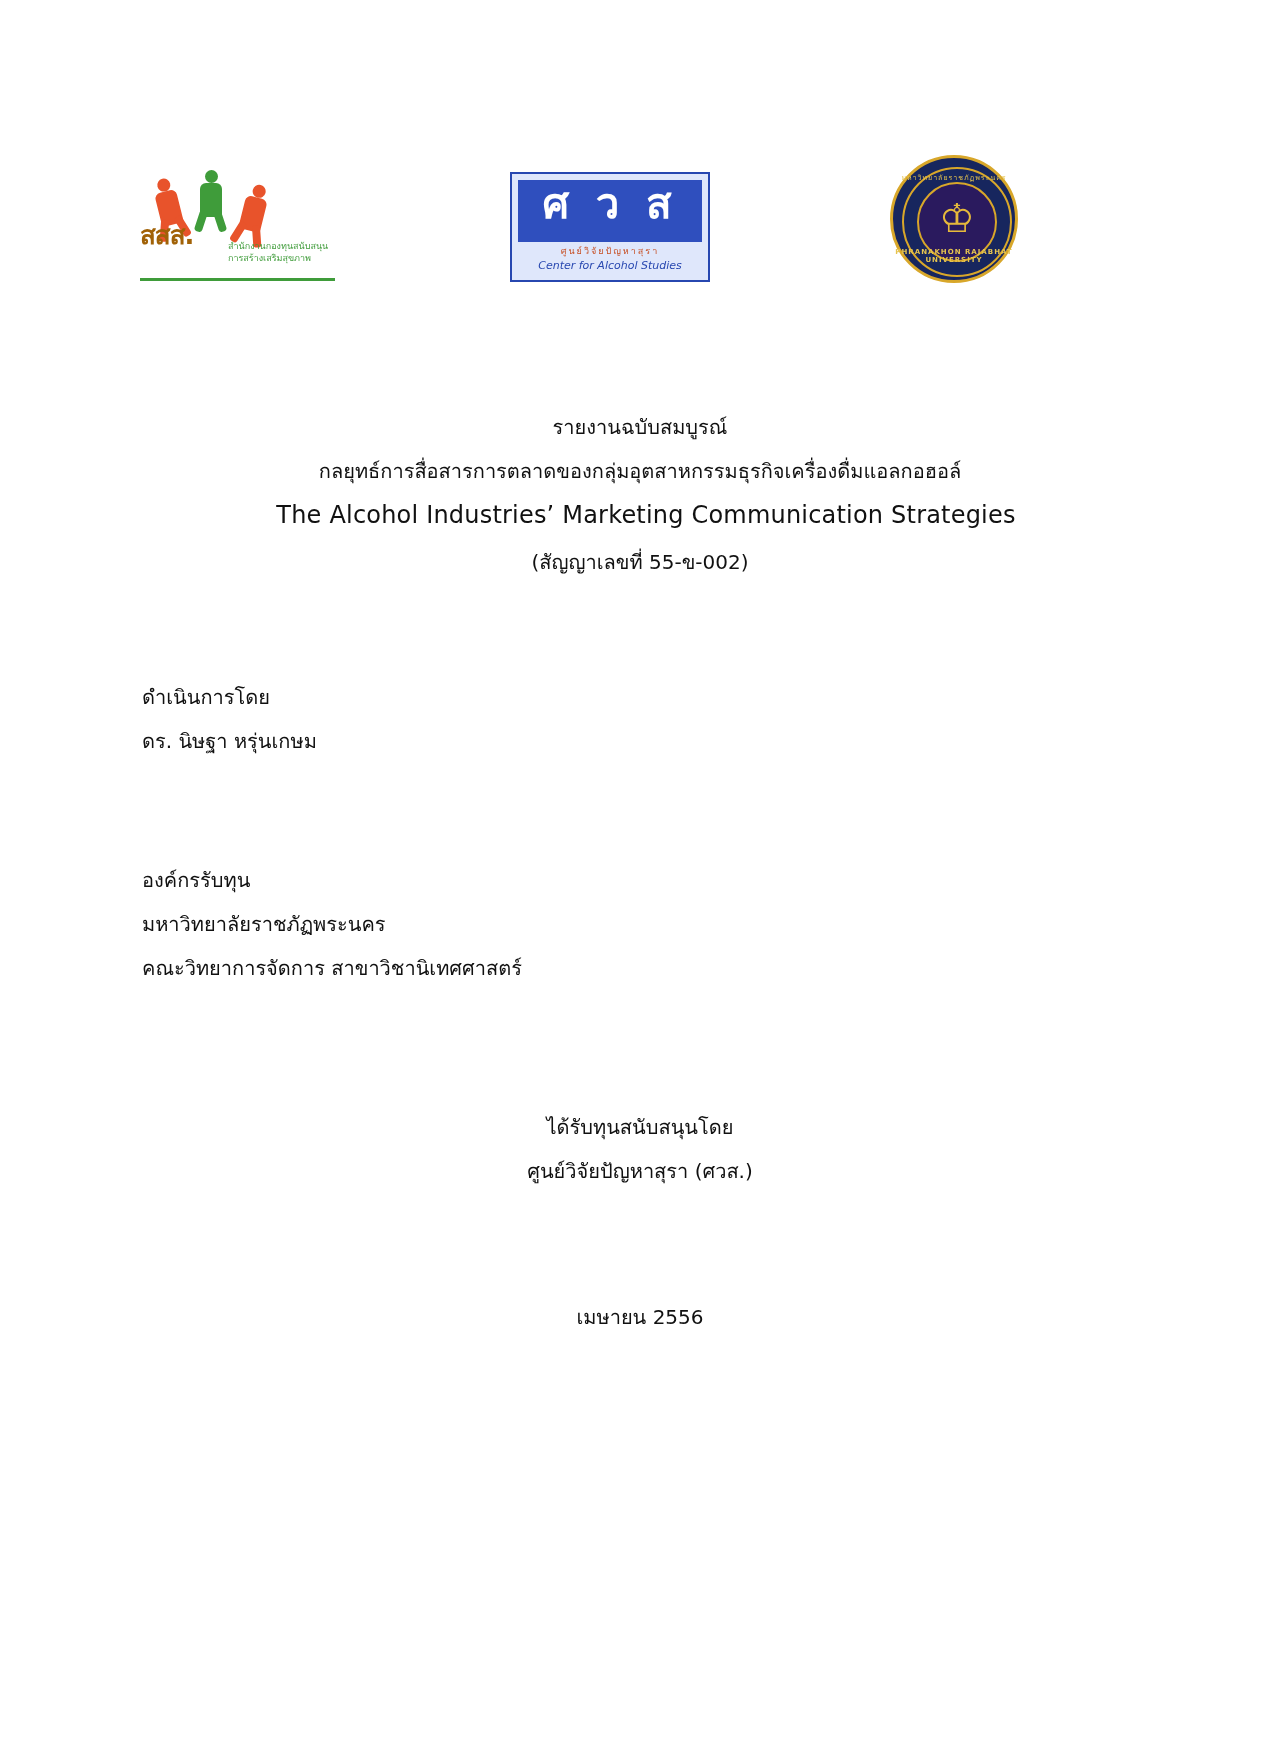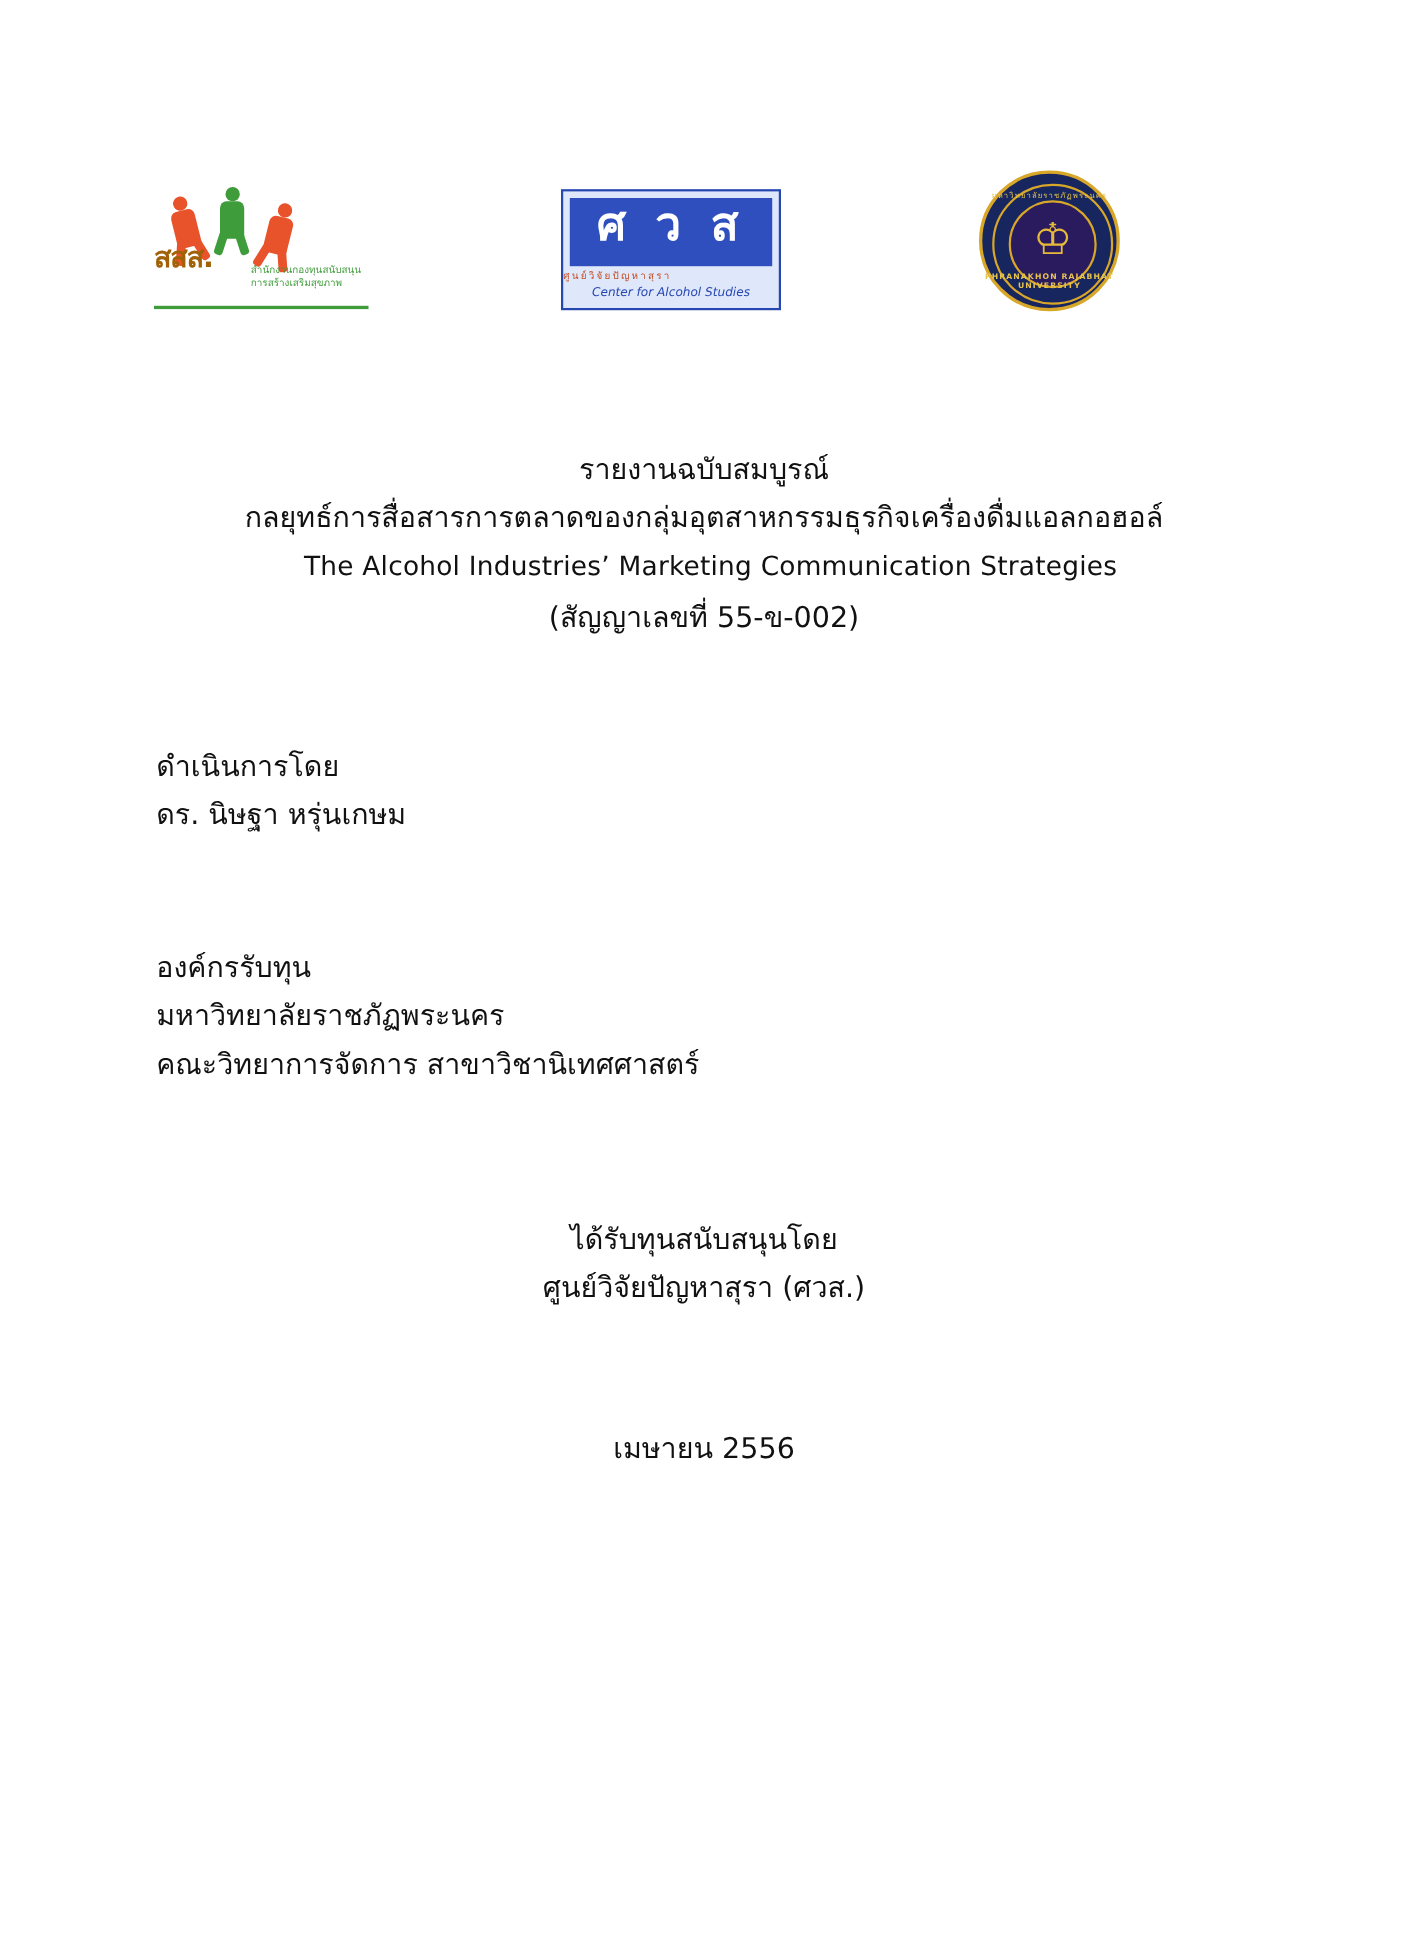--- a/index.html
+++ b/index.html
@@ -128,20 +128,21 @@
     text-align: center;
     font-size: 42px;
     font-weight: 700;
     color: #ffffff;
     letter-spacing: 6px;
     line-height: 1.35;
   }
   .cas-sub-thai {
     position: absolute;
     left: 0; right: 0; top: 70px;
+    text-align: center;
     font-size: 9px;
     letter-spacing: 2px;
     color: #c64b1e;
   }
   .cas-sub-en {
     position: absolute;
     left: 0; right: 0; top: 85px;
     text-align: center;
     font-size: 11px;
     color: #2747b0;
@@ -207,21 +208,21 @@
     left: 0; right: 0;
     text-align: center;
   }
   .left-block {
     position: absolute;
     left: 142px;
     text-align: left;
   }
 
   .t-line {
-    font-size: 26px;
+    font-size: 20px;
     line-height: 44px;
     color: #111111;
     white-space: nowrap;
   }
   .t-line.en {
     font-size: 24px;
     letter-spacing: .2px;
     padding-left: 12px;
   }
 

